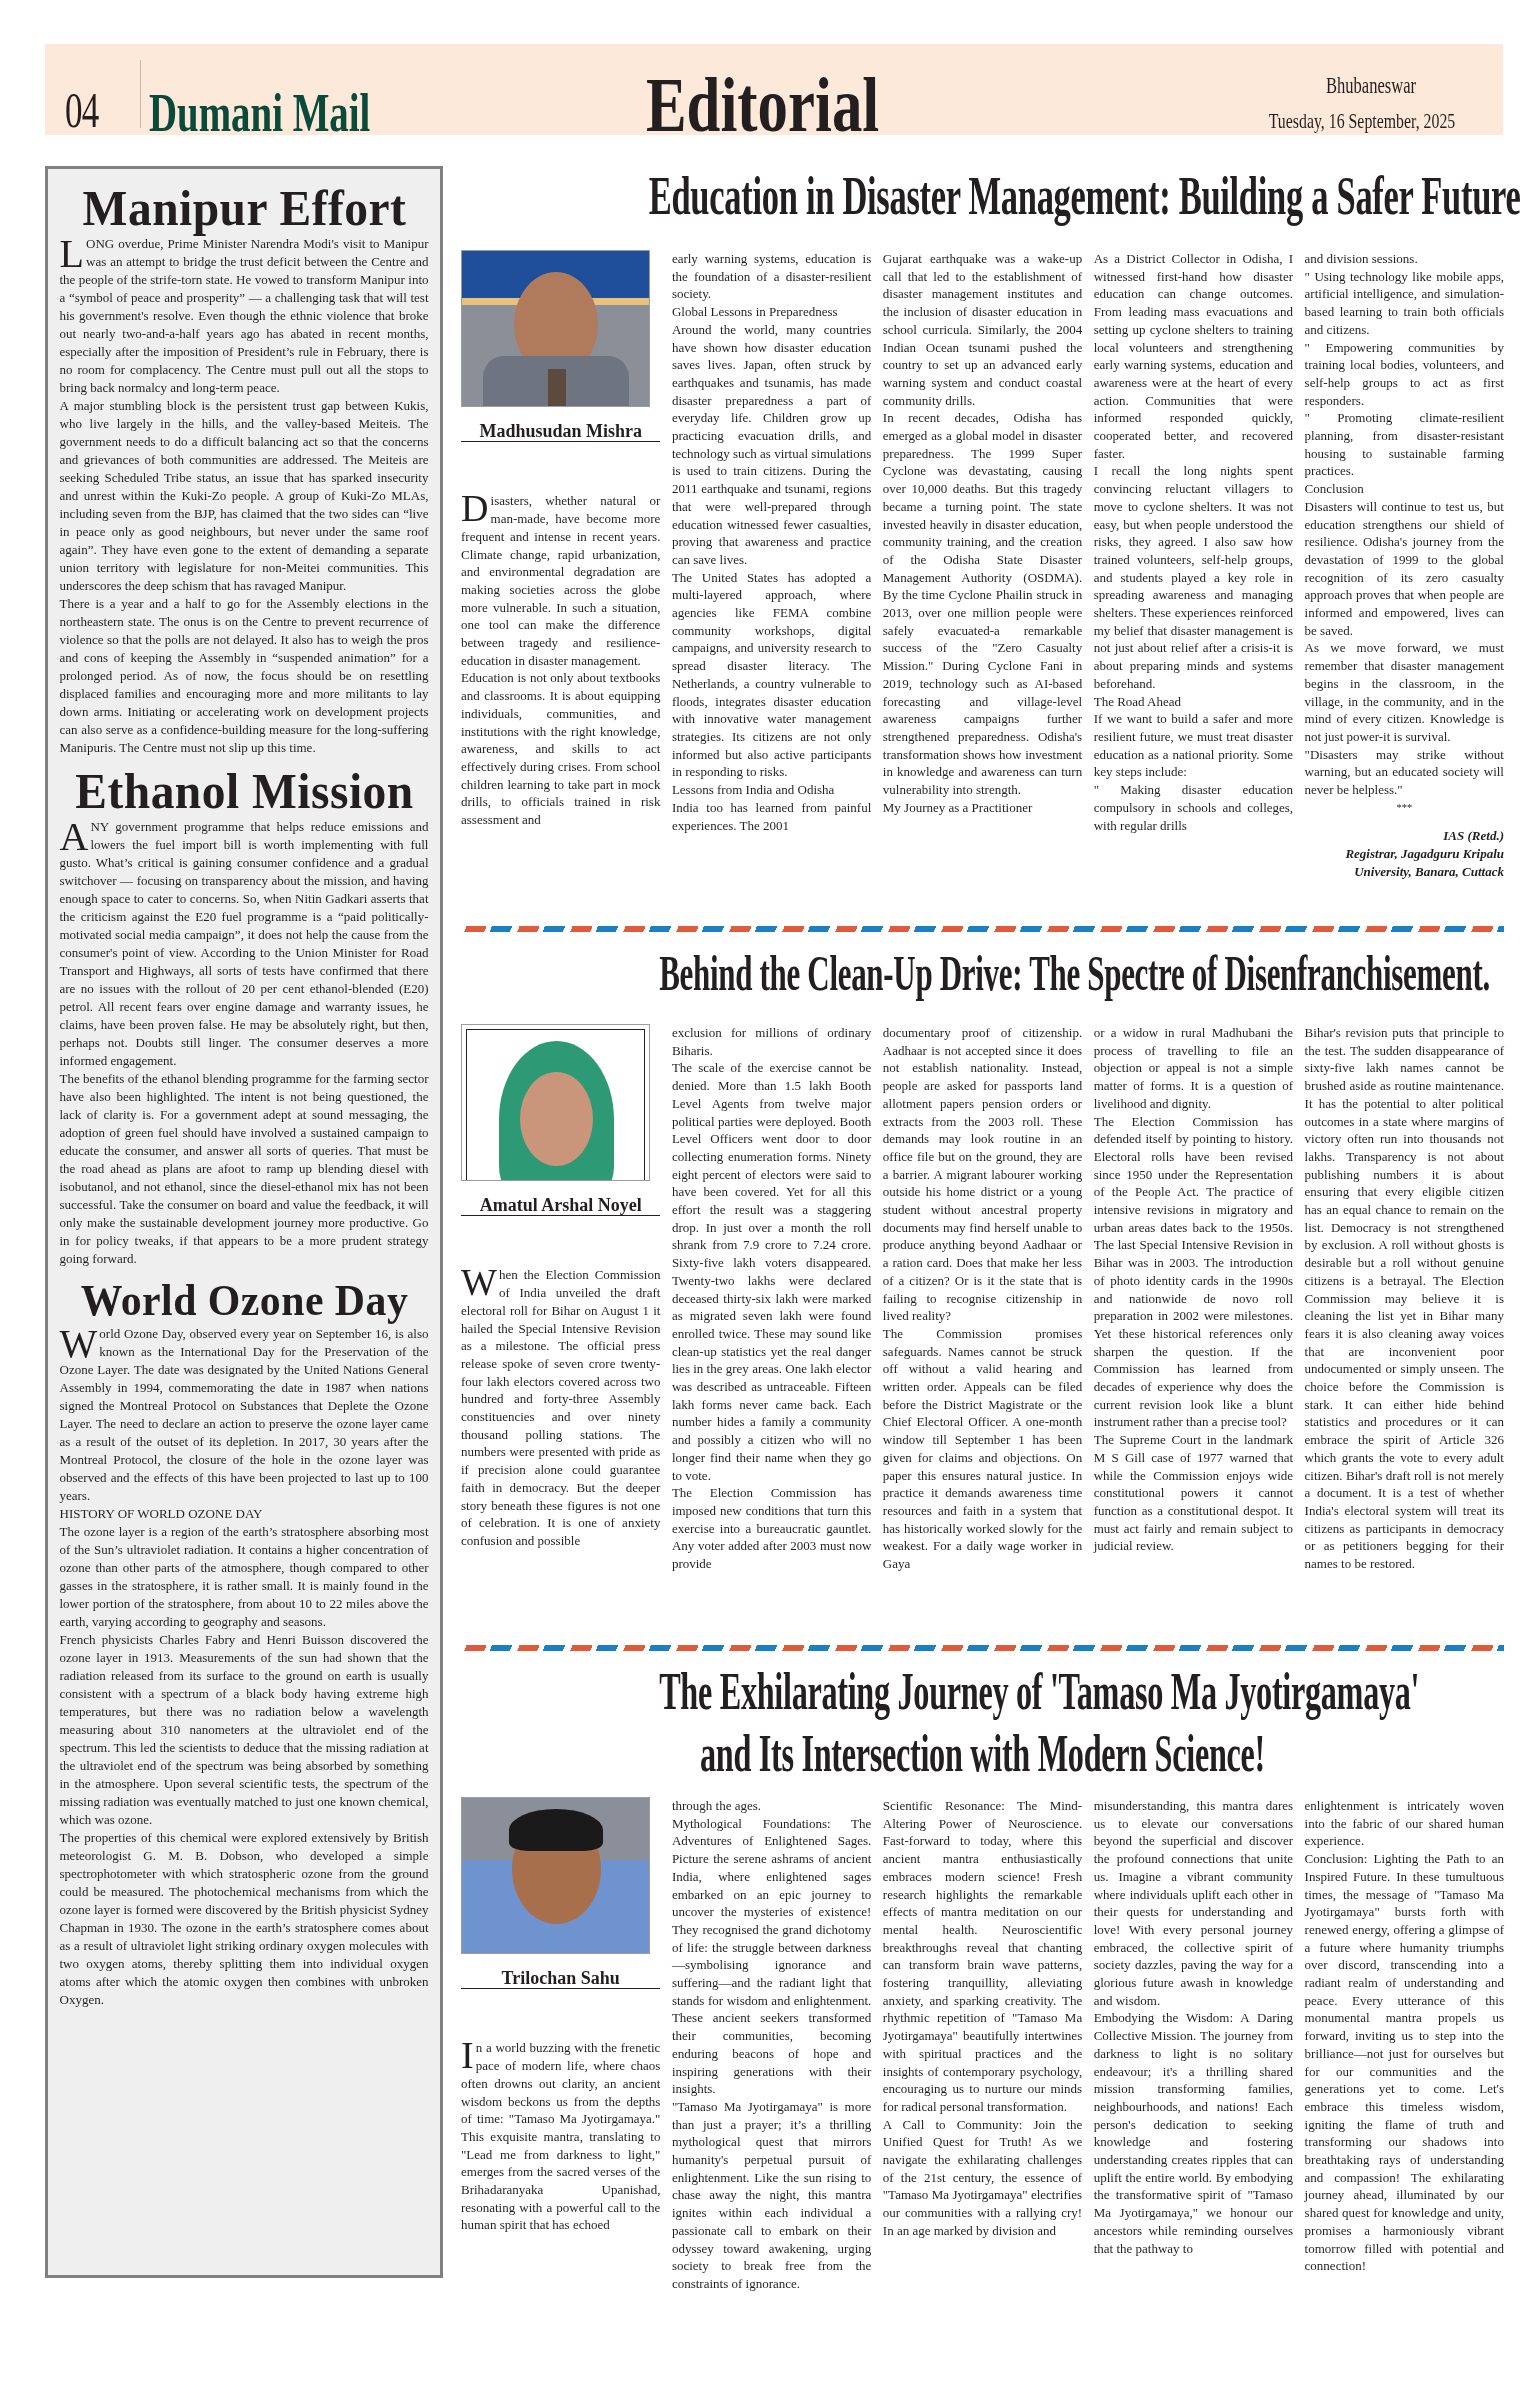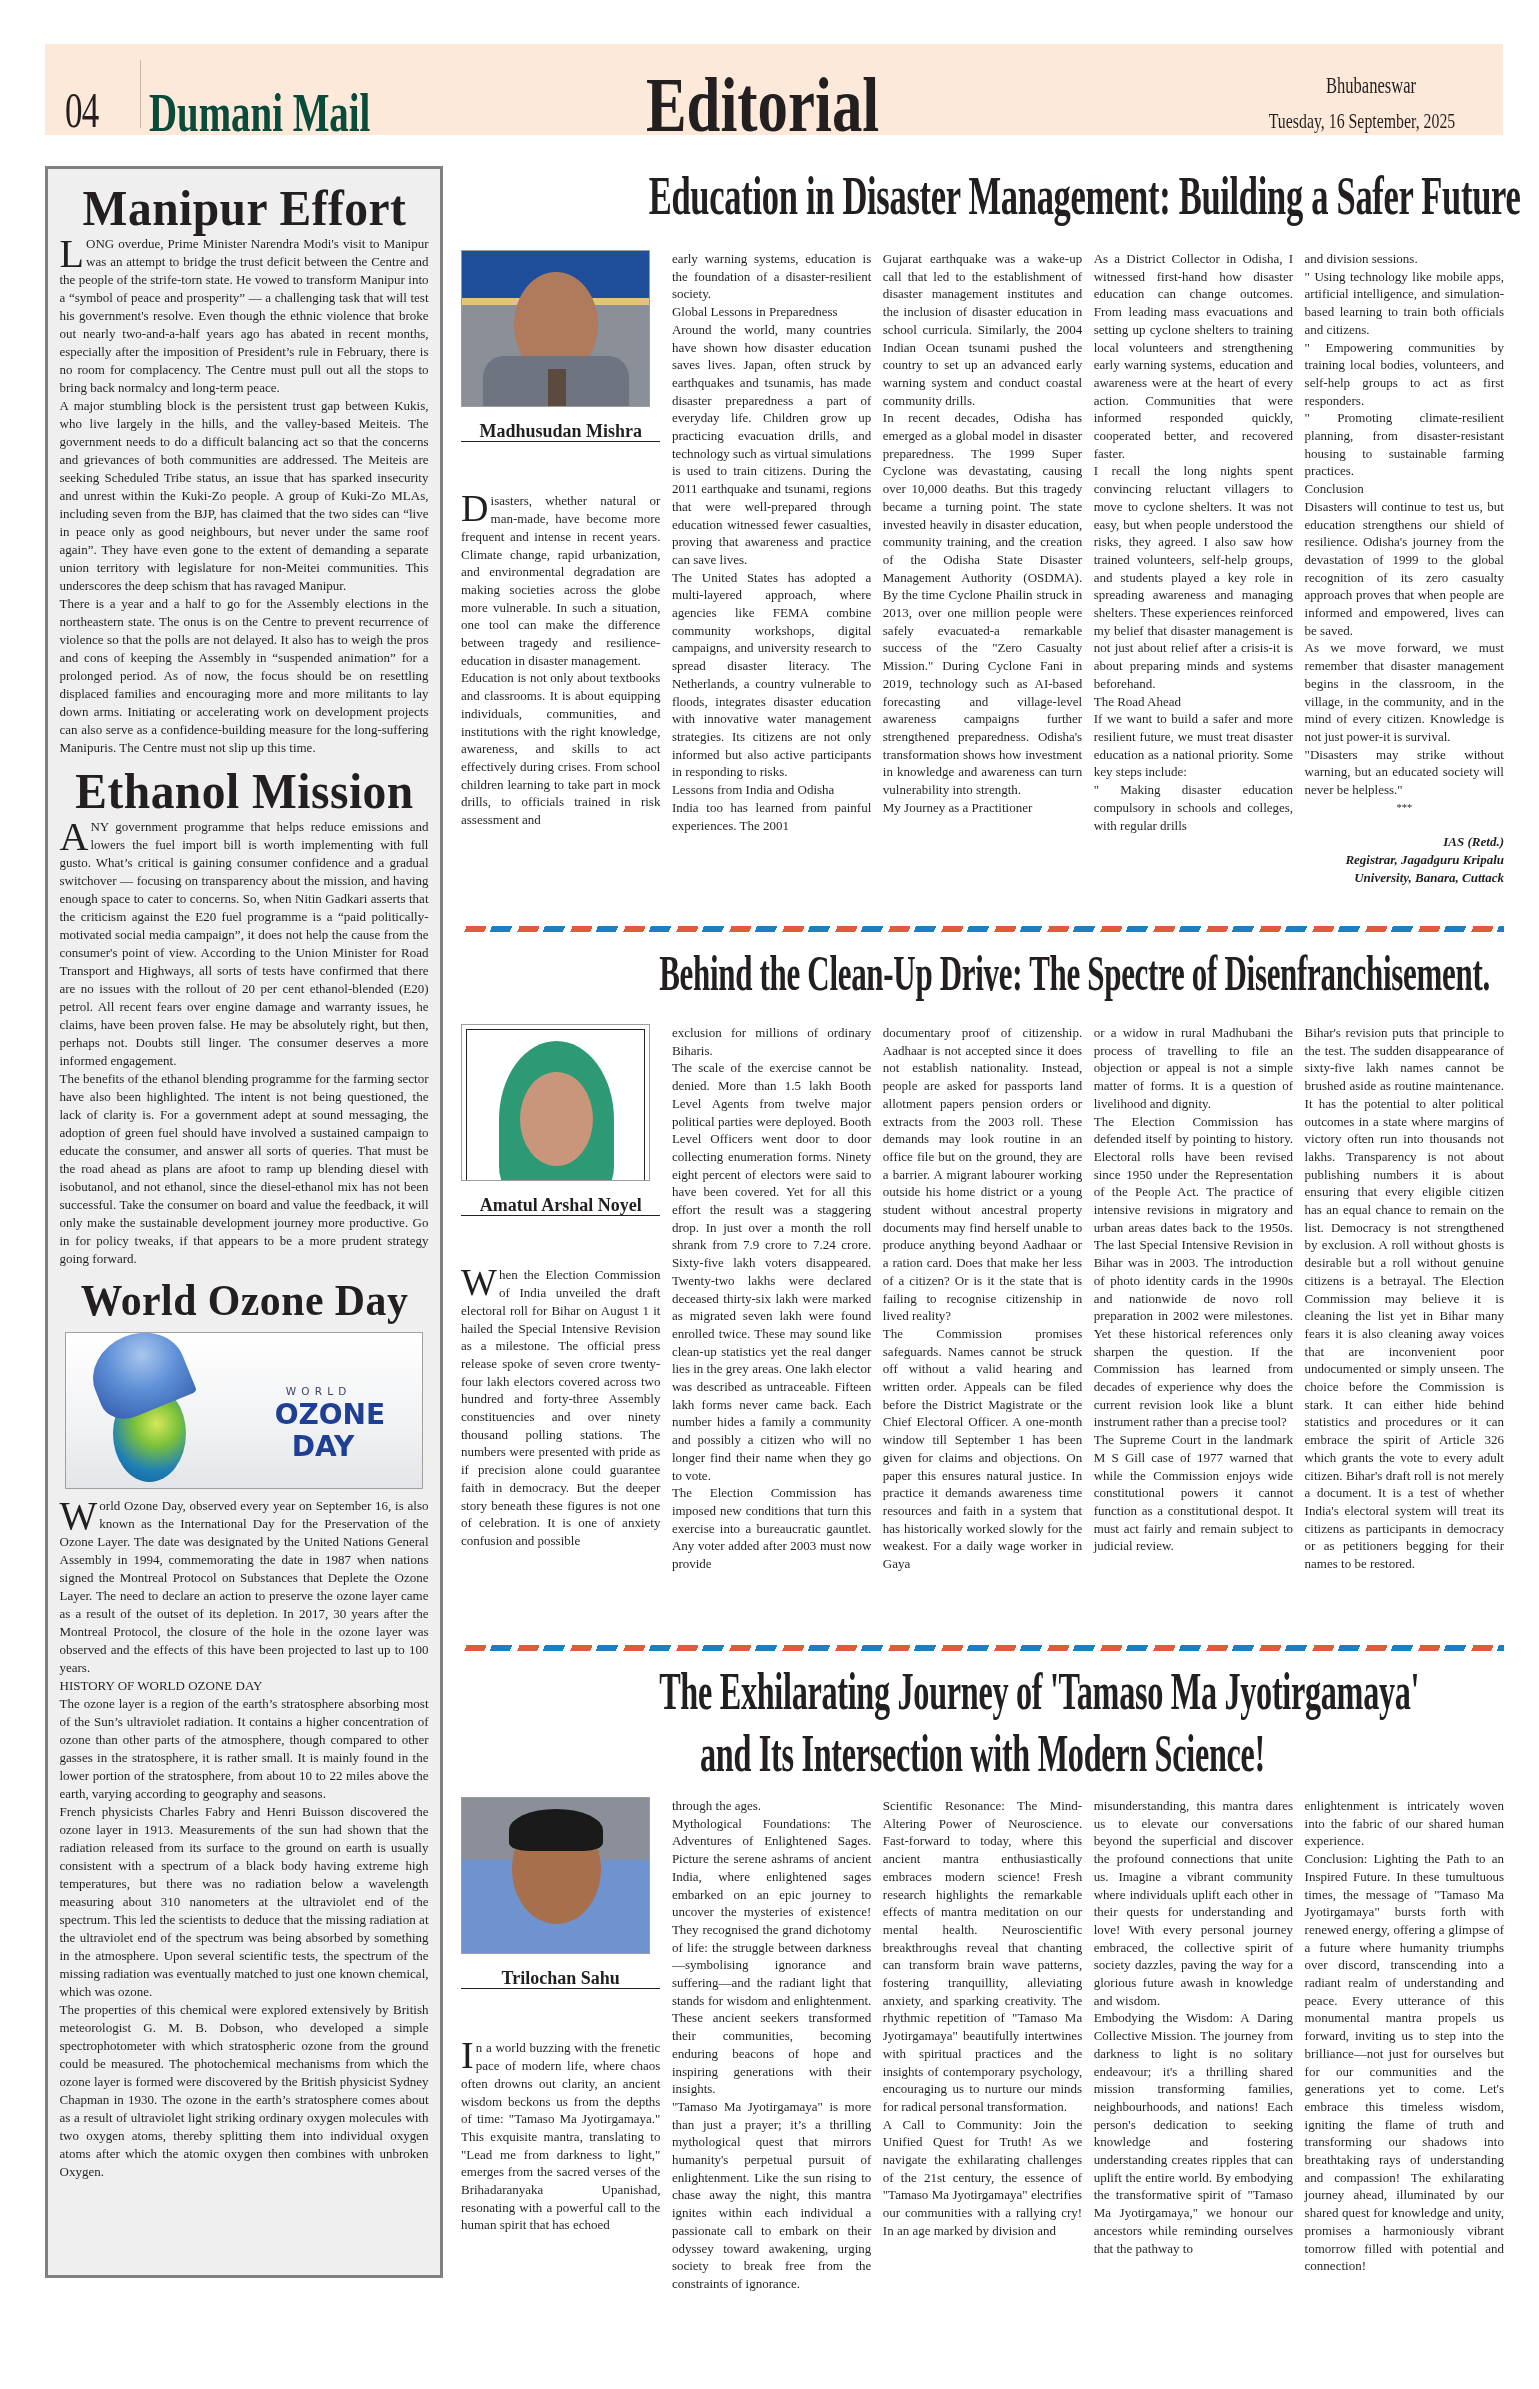--- a/index.html
+++ b/index.html
@@ -85,28 +85,20 @@
   <section style="margin-top:9.4px;">
     <h2 class="sb-title">Ethanol Mission</h2>
     <div class="sb-body">
       <p><span class="dropcap">A</span><span>NY government programme that helps reduce emissions and lowers the fuel import bill is worth implementing with full gusto. What’s critical is gaining consumer confidence and a gradual switchover — focusing on transparency about the mission, and having enough space to cater to concerns. So, when Nitin Gadkari asserts that the criticism against the E20 fuel programme is a “paid politically-motivated social media campaign”, it does not help the cause from the consumer's point of view. According to the Union Minister for Road Transport and Highways, all sorts of tests have confirmed that there are no issues with the rollout of 20 per cent ethanol-blended (E20) petrol. All recent fears over engine damage and warranty issues, he claims, have been proven false. He may be absolutely right, but then, perhaps not. Doubts still linger. The consumer deserves a more informed engagement.</span></p>
       <p>The benefits of the ethanol blending programme for the farming sector have also been highlighted. The intent is not being questioned, the lack of clarity is. For a government adept at sound messaging, the adoption of green fuel should have involved a sustained campaign to educate the consumer, and answer all sorts of queries. That must be the road ahead as plans are afoot to ramp up blending diesel with isobutanol, and not ethanol, since the diesel-ethanol mix has not been successful. Take the consumer on board and value the feedback, it will only make the sustainable development journey more productive. Go in for policy tweaks, if that appears to be a more prudent strategy going forward.</p>
     </div>
   </section>
 
   <section style="margin-top:11px;">
     <h2 class="sb-title" style="font-size:44px;">World Ozone Day</h2>
-    <div class="ozone-img">
-      <div class="ozone-pole"></div>
-      <div class="ozone-globe"></div>
-      <div class="ozone-umbrella"></div>
-      <span class="ozone-world">WORLD</span>
-      <span class="ozone-word">OZONE</span>
-      <span class="ozone-day">DAY</span>
-    </div>
     <div class="sb-body">
       <p><span class="dropcap">W</span><span>orld Ozone Day, observed every year on September 16, is also known as the International Day for the Preservation of the Ozone Layer. The date was designated by the United Nations General Assembly in 1994, commemorating the date in 1987 when nations signed the Montreal Protocol on Substances that Deplete the Ozone Layer. The need to declare an action to preserve the ozone layer came as a result of the outset of its depletion. In 2017, 30 years after the Montreal Protocol, the closure of the hole in the ozone layer was observed and the effects of this have been projected to last up to 100 years.</span></p>
       <p>HISTORY OF WORLD OZONE DAY</p>
       <p>The ozone layer is a region of the earth’s stratosphere absorbing most of the Sun’s ultraviolet radiation. It contains a higher concentration of ozone than other parts of the atmosphere, though compared to other gasses in the stratosphere, it is rather small. It is mainly found in the lower portion of the stratosphere, from about 10 to 22 miles above the earth, varying according to geography and seasons.</p>
       <p>French physicists Charles Fabry and Henri Buisson discovered the ozone layer in 1913. Measurements of the sun had shown that the radiation released from its surface to the ground on earth is usually consistent with a spectrum of a black body having extreme high temperatures, but there was no radiation below a wavelength measuring about 310 nanometers at the ultraviolet end of the spectrum. This led the scientists to deduce that the missing radiation at the ultraviolet end of the spectrum was being absorbed by something in the atmosphere. Upon several scientific tests, the spectrum of the missing radiation was eventually matched to just one known chemical, which was ozone.</p>
       <p>The properties of this chemical were explored extensively by British meteorologist G. M. B. Dobson, who developed a simple spectrophotometer with which stratospheric ozone from the ground could be measured. The photochemical mechanisms from which the ozone layer is formed were discovered by the British physicist Sydney Chapman in 1930. The ozone in the earth’s stratosphere comes about as a result of ultraviolet light striking ordinary oxygen molecules with two oxygen atoms, thereby splitting them into individual oxygen atoms after which the atomic oxygen then combines with unbroken Oxygen.</p>
     </div>
   </section>
 </aside>
 
@@ -147,21 +139,21 @@
   <div class="col">
     <p>and division sessions.</p>
     <p>"        Using technology like mobile apps, artificial intelligence, and simulation-based learning to train both officials and citizens.</p>
     <p>"        Empowering communities by training local bodies, volunteers, and self-help groups to act as first responders.</p>
     <p>"        Promoting climate-resilient planning, from disaster-resistant housing to sustainable farming practices.</p>
     <p>Conclusion</p>
     <p>Disasters will continue to test us, but education strengthens our shield of resilience. Odisha's journey from the devastation of 1999 to the global recognition of its zero casualty approach proves that when people are informed and empowered, lives can be saved.</p>
     <p>As we move forward, we must remember that disaster management begins in the classroom, in the village, in the community, and in the mind of every citizen. Knowledge is not just power-it is survival.</p>
     <p>"Disasters may strike without warning, but an educated society will never be helpless."</p>
     <p class="stars">***</p>
-    <p class="sign" style="margin-top:16px;">IAS (Retd.)</p>
+    <p class="sign" style="margin-top:10px;">IAS (Retd.)</p>
     <p class="sign">Registrar, Jagadguru Kripalu</p>
     <p class="sign">University, Banara, Cuttack</p>
   </div>
 </div>
 
 <div class="airmail" style="top:926px;"></div>
 
 <article class="article" style="top:945px;">
   <h1 class="art-title" style="font-size:50px; transform:scaleX(0.62);">Behind the Clean-Up Drive: The Spectre of Disenfranchisement.</h1>
 </article>

